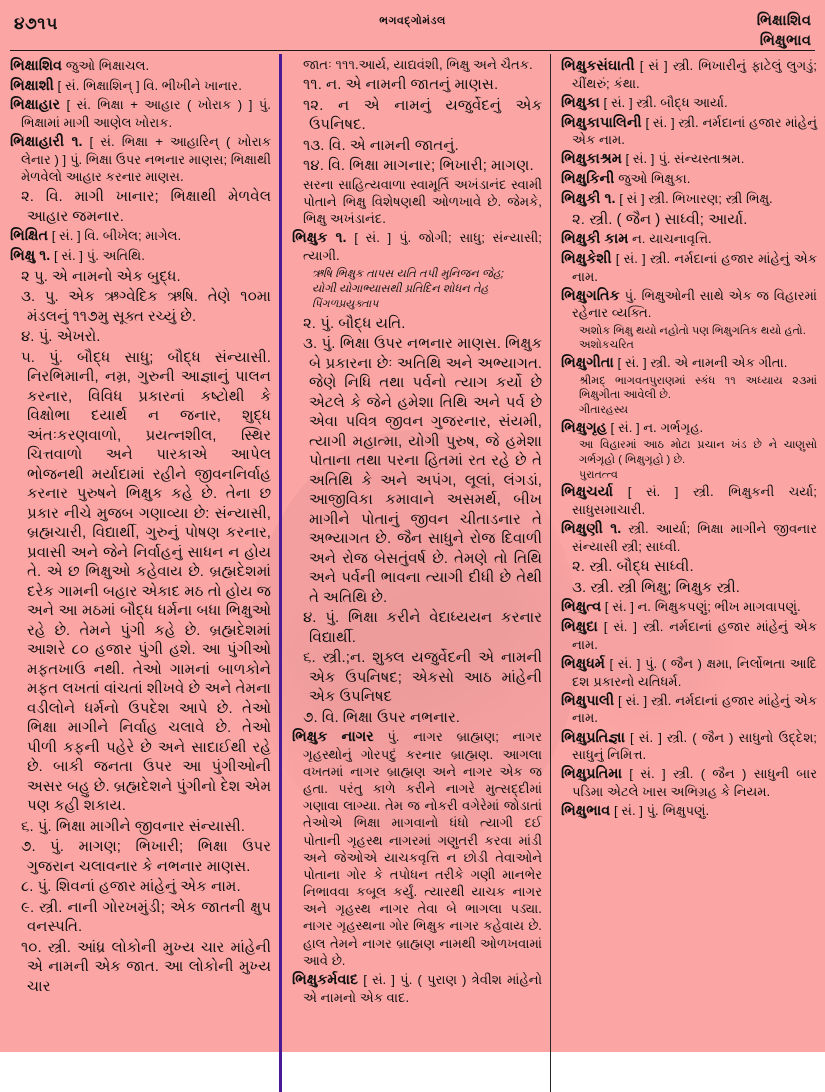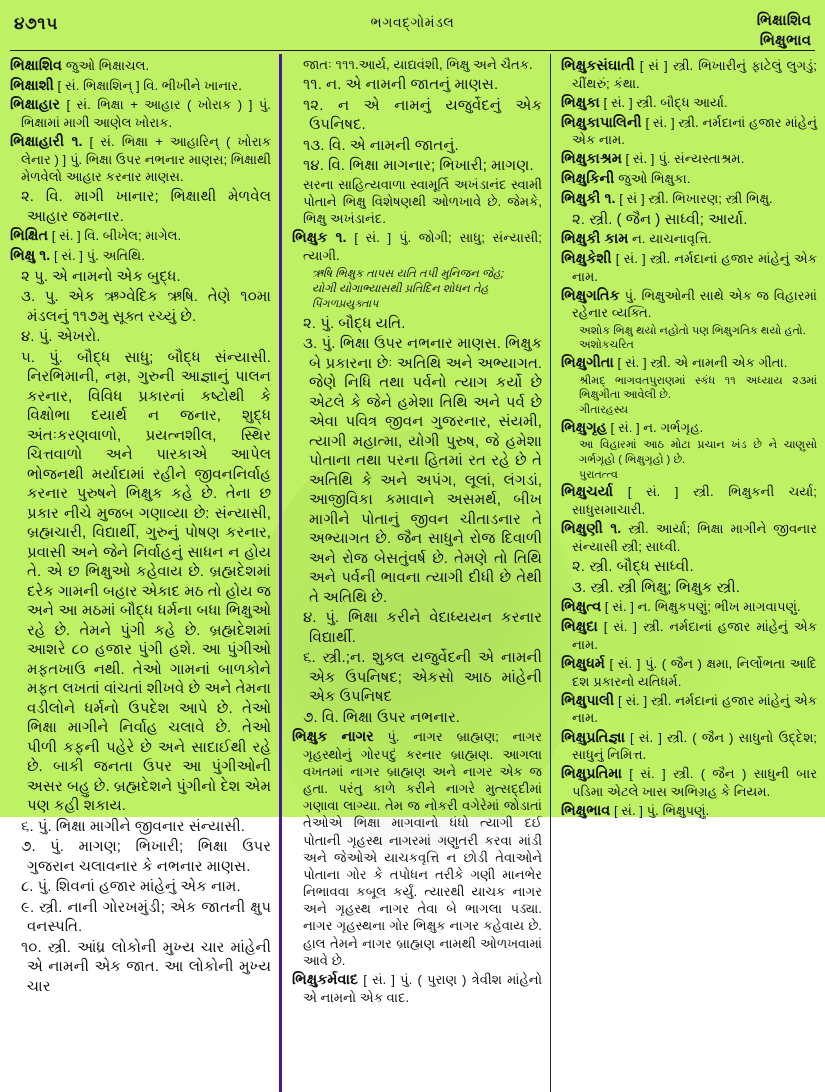--- a/index.html
+++ b/index.html
@@ -15,24 +15,24 @@
     color: #121212;
     position: relative;
     overflow: hidden;
   }
 
   
   .page {
     position: absolute;
     inset: 0;
     width: 825px;
-    height: 817px;
+    height: 1052px;
     box-sizing: border-box;
     padding: 0;
-    background: #bef264;
+    background: #fca5a5;
   }
 
   
   .watermark {
     position: absolute;
     left: 250px;
     top: 430px;
     width: 330px;
     height: 420px;
     border-radius: 50%;
@@ -69,22 +69,22 @@
     font-size: 17px;
     font-weight: bold;
     letter-spacing: 0.5px;
   }
   .book-title {
     position: absolute;
     left: 0;
     top: 14px;
     width: 825px;
     text-align: center;
-    font-size: 14px;
-    font-weight: normal;
+    font-size: 11px;
+    font-weight: bold;
     letter-spacing: 0.5px;
   }
   .running-heads {
     position: absolute;
     right: 14px;
     top: 10px;
     text-align: right;
     line-height: 1.35;
   }
   .running-heads span {

